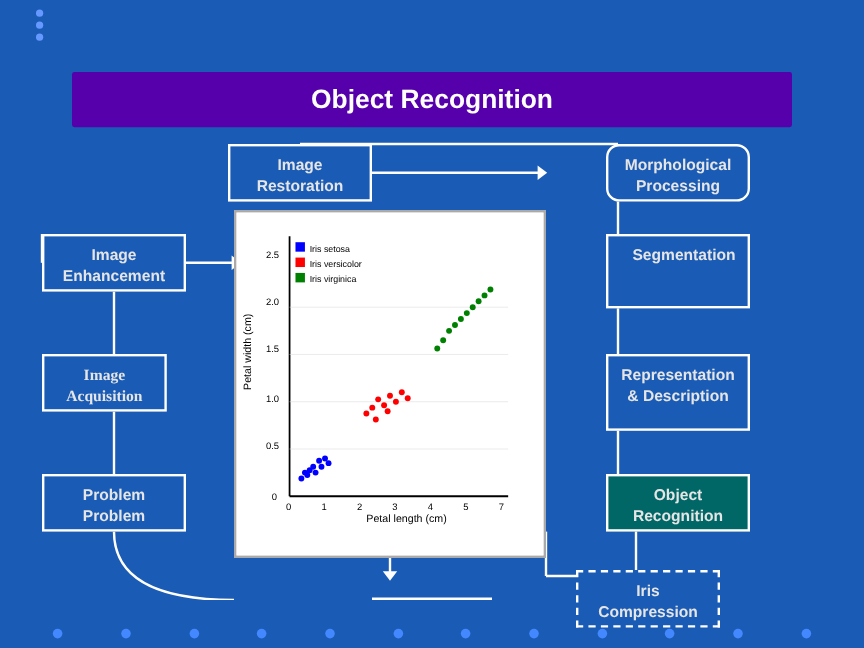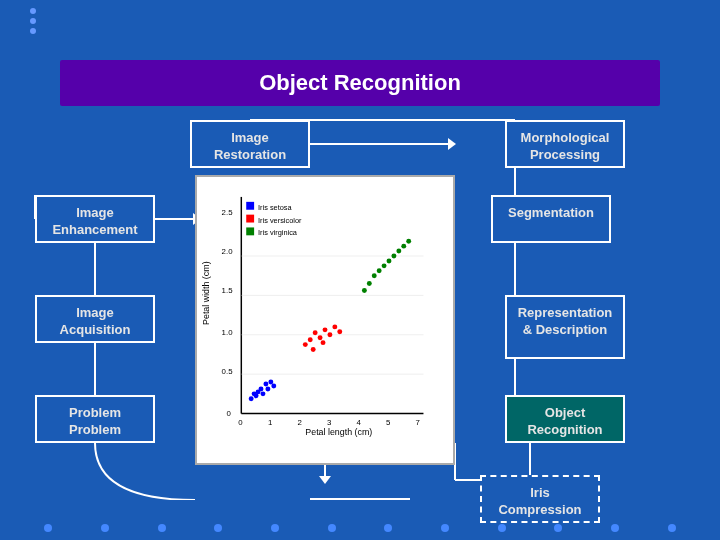--- a/index.html
+++ b/index.html
@@ -73,41 +73,44 @@
       left: 170px;
       width: 120px;
       height: 48px;
     }
 
     .box-morphological {
       top: 10px;
       right: 75px;
       width: 120px;
       height: 48px;
+      border-radius: 11px;
     }
 
     .box-image-enhancement {
       top: 85px;
       left: 15px;
       width: 120px;
       height: 48px;
     }
 
     .box-segmentation {
       top: 85px;
-      right: 89px;
-      width: 120px;
-      height: 48px;
+      right: 75px;
+      width: 120px;
+      height: 62px;
+      text-align: right;
     }
 
     .box-image-acquisition {
       top: 185px;
       left: 15px;
-      width: 120px;
-      height: 48px;
+      width: 104px;
+      height: 48px;
+      font-family: Liberation Serif, serif;
     }
 
     .box-representation {
       top: 185px;
       right: 75px;
       width: 120px;
       height: 64px;
     }
 
     .box-problem-domain {

